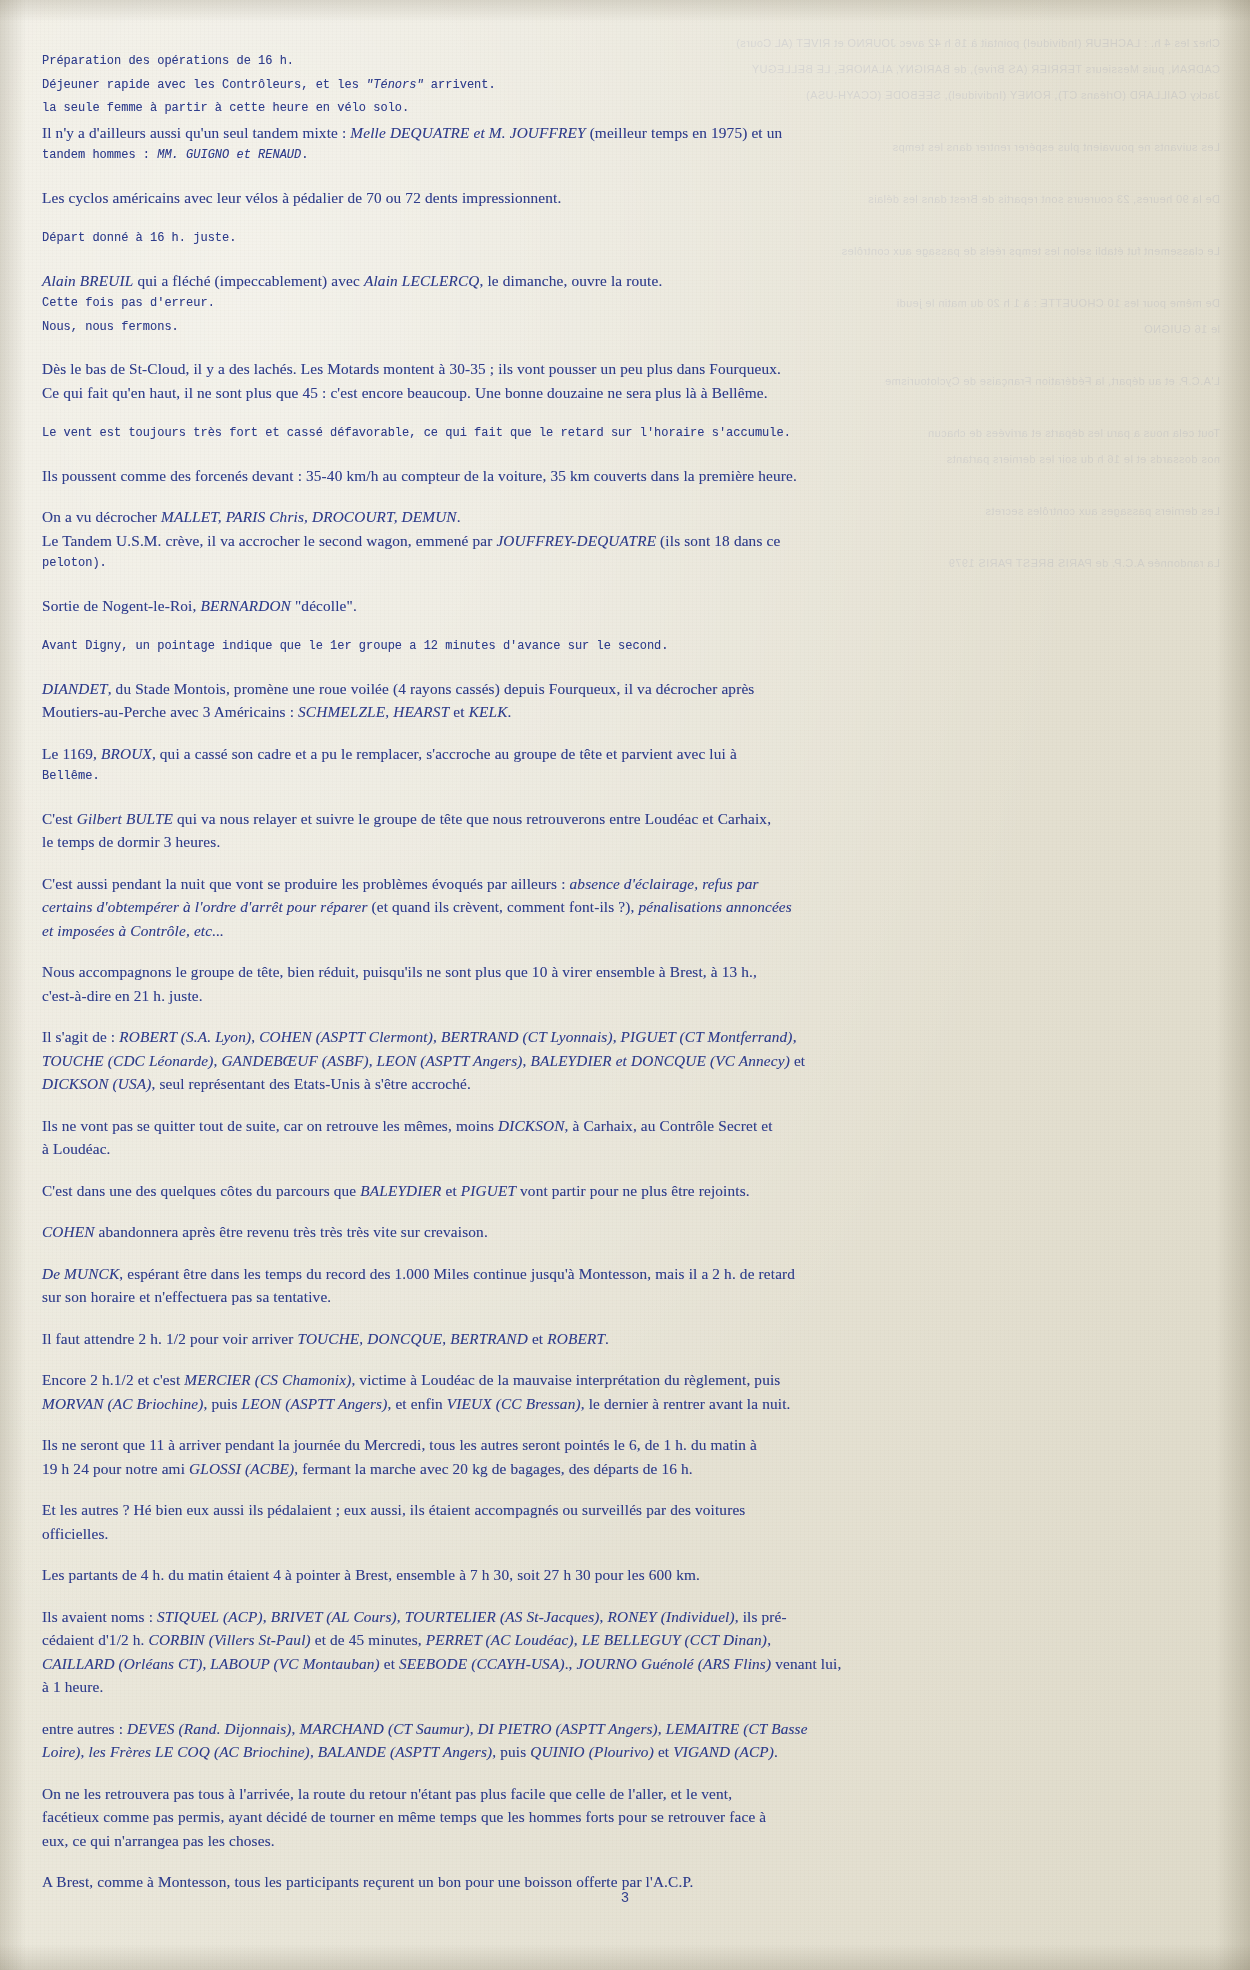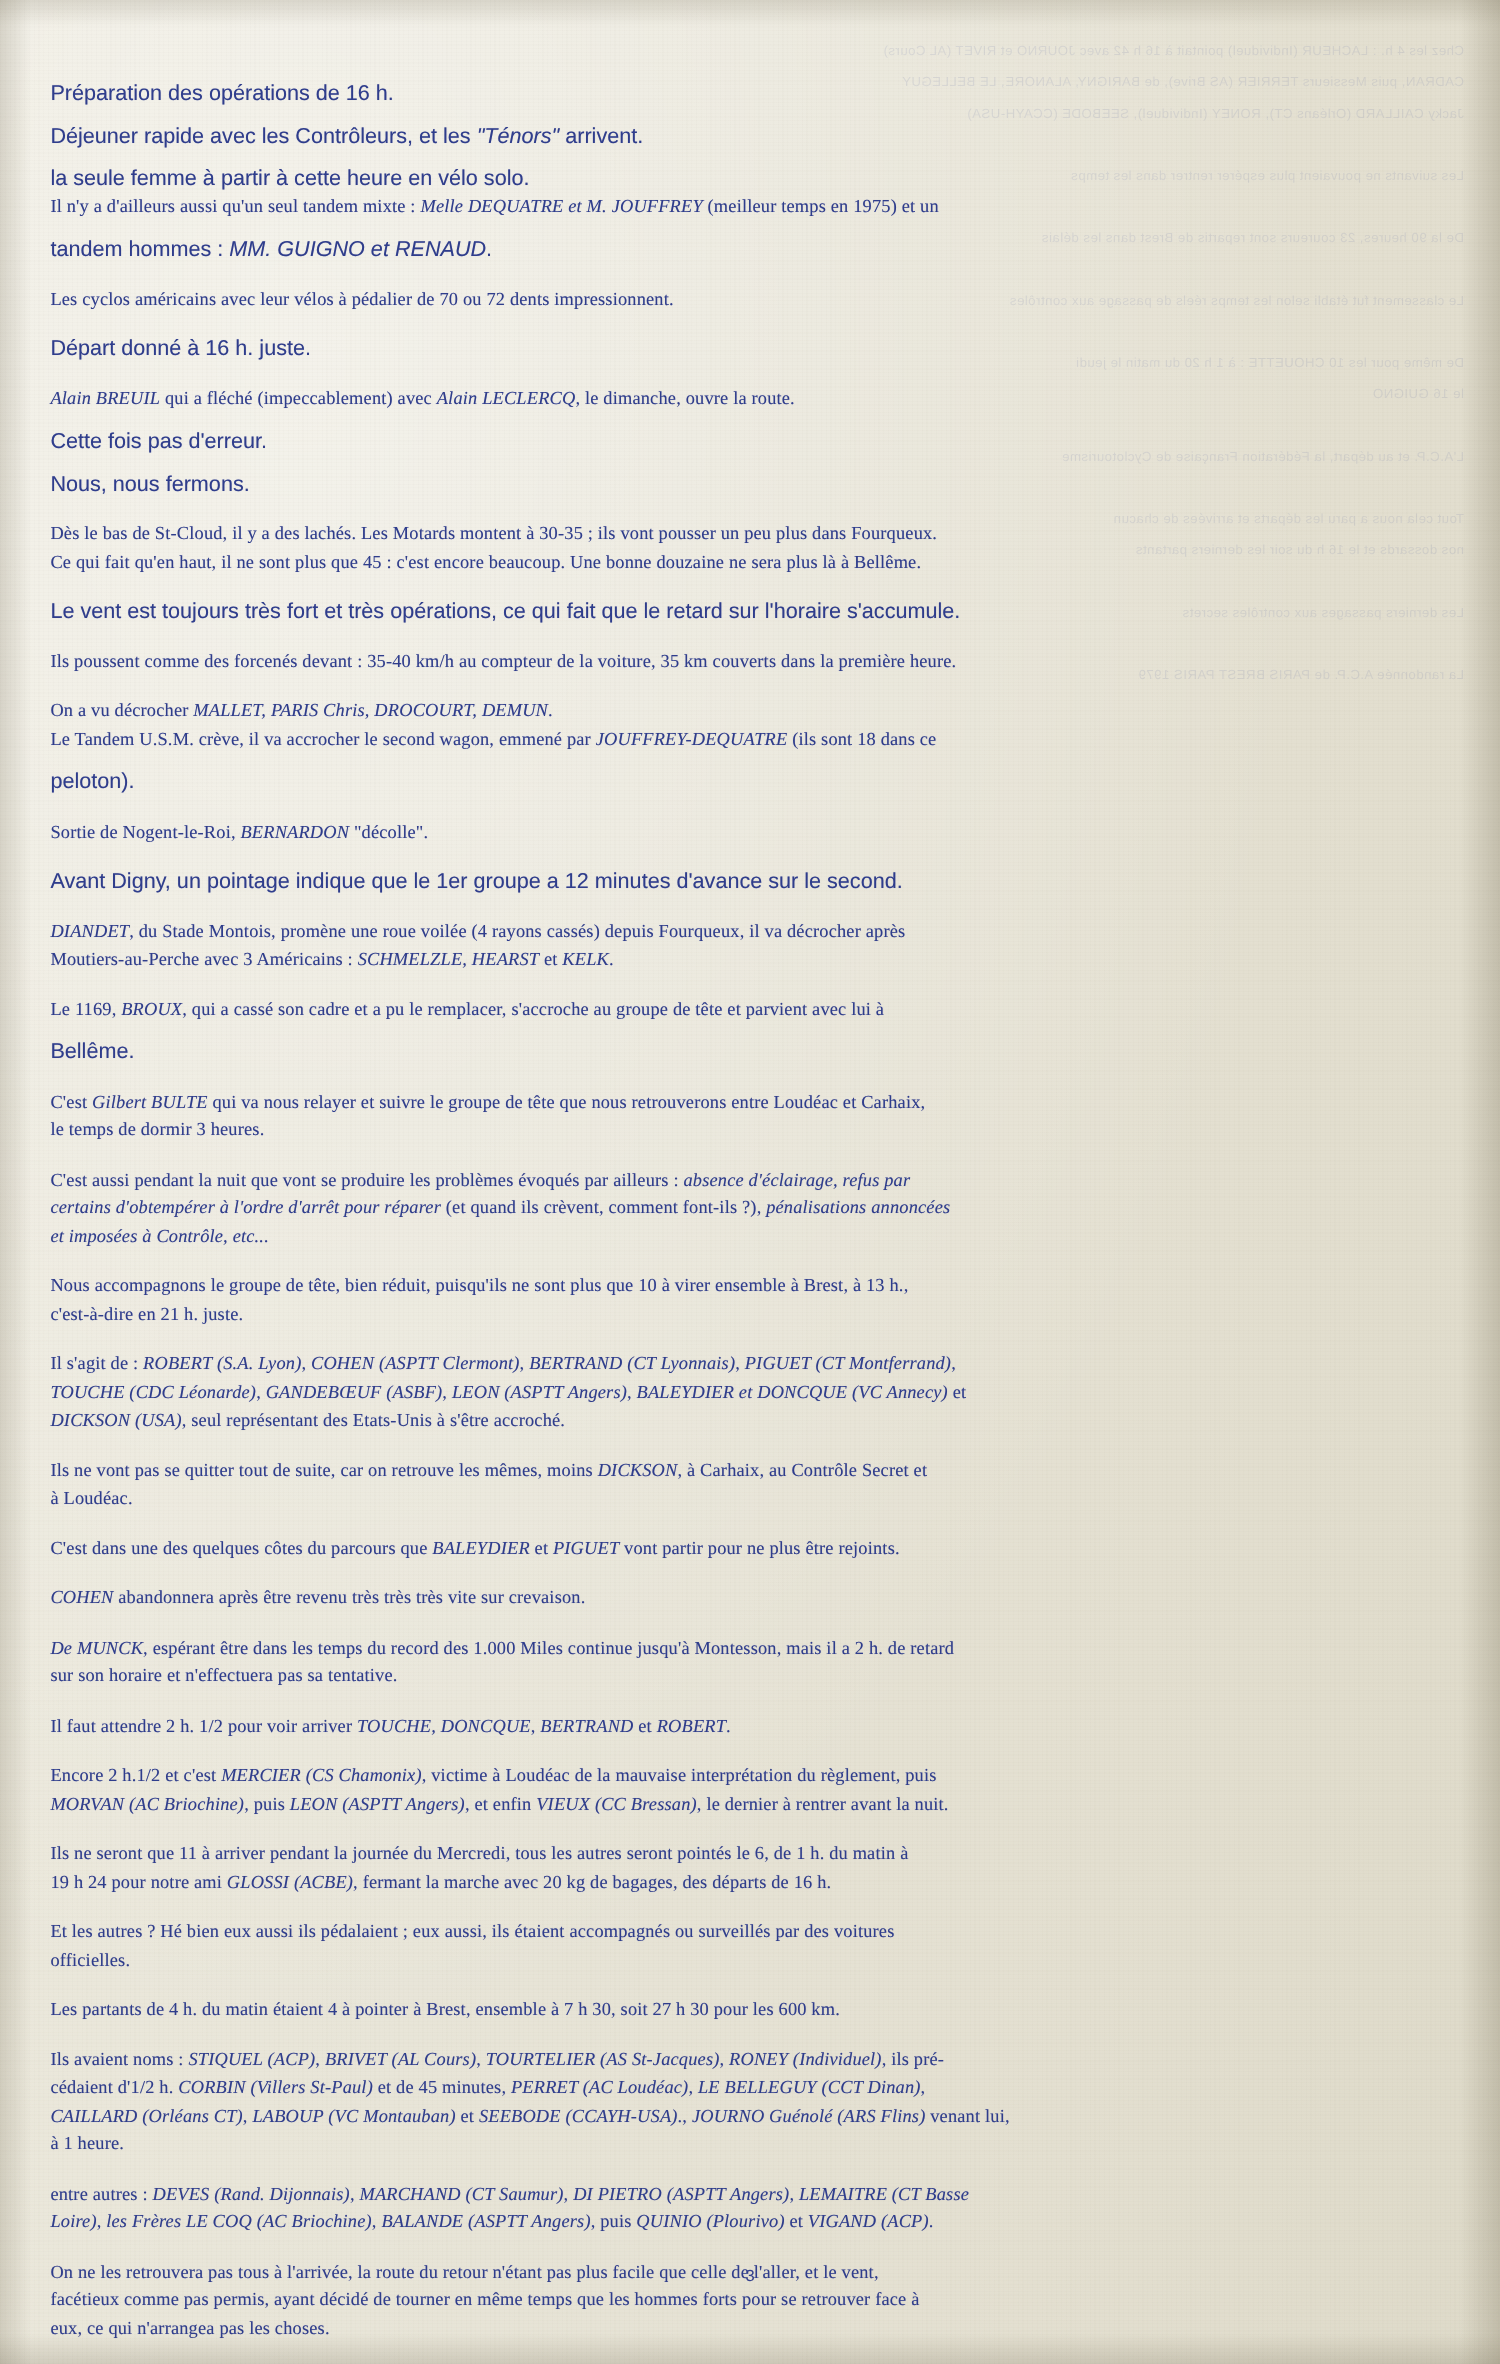--- a/index.html
+++ b/index.html
@@ -59,24 +59,23 @@
     font-size: 15.3px;
     line-height: 19.5px;
     letter-spacing: .15px;
     text-align: left;
     color: #2f3d8c;
     text-shadow: 0 0 .6px rgba(47,61,140,.35);
   }
   .para.tight { margin-bottom: 4px; }
   .para.gap   { margin-bottom: 22px; }
   .mono {
-    font-family: Liberation Sans, sans-serif;
-    font-size: 18px;
+    font-family: Liberation Mono, monospace;
+    font-size: 12px;
     letter-spacing: 0px;
-    margin-top: 16px;
   }
   em, .it {
     font-style: italic;
   }
   .pagenum {
     position: absolute;
     left: 0;
     right: 0;
     top: 1890px;
     text-align: center;
@@ -142,21 +141,21 @@
       <p class="para mono tight">la seule femme à partir à cette heure en vélo solo.</p>
       <p class="para tight">Il n'y a d'ailleurs aussi qu'un seul tandem mixte : <em>Melle DEQUATRE et M. JOUFFREY</em> (meilleur temps en 1975) et un</p>
       <p class="para mono gap">tandem hommes : <em>MM. GUIGNO et RENAUD</em>.</p>
       <p class="para gap">Les cyclos américains avec leur vélos à pédalier de 70 ou 72 dents impressionnent.</p>
       <p class="para mono gap">Départ donné à 16 h. juste.</p>
       <p class="para tight"><em>Alain BREUIL</em> qui a fléché (impeccablement) avec <em>Alain LECLERCQ</em>, le dimanche, ouvre la route.</p>
       <p class="para mono tight">Cette fois pas d'erreur.</p>
       <p class="para mono gap">Nous, nous fermons.</p>
       <p class="para tight">Dès le bas de St-Cloud, il y a des lachés. Les Motards montent à 30-35 ; ils vont pousser un peu plus dans Fourqueux.</p>
       <p class="para gap">Ce qui fait qu'en haut, il ne sont plus que 45 : c'est encore beaucoup. Une bonne douzaine ne sera plus là à Bellême.</p>
-      <p class="para mono gap">Le vent est toujours très fort et très opérations, ce qui fait que le retard sur l'horaire s'accumule.</p>
+      <p class="para mono gap">Le vent est toujours très fort et cassé défavorable, ce qui fait que le retard sur l'horaire s'accumule.</p>
       <p class="para gap">Ils poussent comme des forcenés devant : 35-40 km/h au compteur de la voiture, 35 km couverts dans la première heure.</p>
       <p class="para tight">On a vu décrocher <em>MALLET, PARIS Chris, DROCOURT, DEMUN</em>.</p>
       <p class="para tight">Le Tandem U.S.M. crève, il va accrocher le second wagon, emmené par <em>JOUFFREY-DEQUATRE</em> (ils sont 18 dans ce</p>
       <p class="para mono gap">peloton).</p>
       <p class="para gap">Sortie de Nogent-le-Roi, <em>BERNARDON</em> "décolle".</p>
       <p class="para mono gap">Avant Digny, un pointage indique que le 1er groupe a 12 minutes d'avance sur le second.</p>
       <p class="para tight"><em>DIANDET</em>, du Stade Montois, promène une roue voilée (4 rayons cassés) depuis Fourqueux, il va décrocher après</p>
       <p class="para gap">Moutiers-au-Perche avec 3 Américains : <em>SCHMELZLE, HEARST</em> et <em>KELK</em>.</p>
       <p class="para tight">Le 1169, <em>BROUX</em>, qui a cassé son cadre et a pu le remplacer, s'accroche au groupe de tête et parvient avec lui à</p>
       <p class="para mono gap">Bellême.</p>

